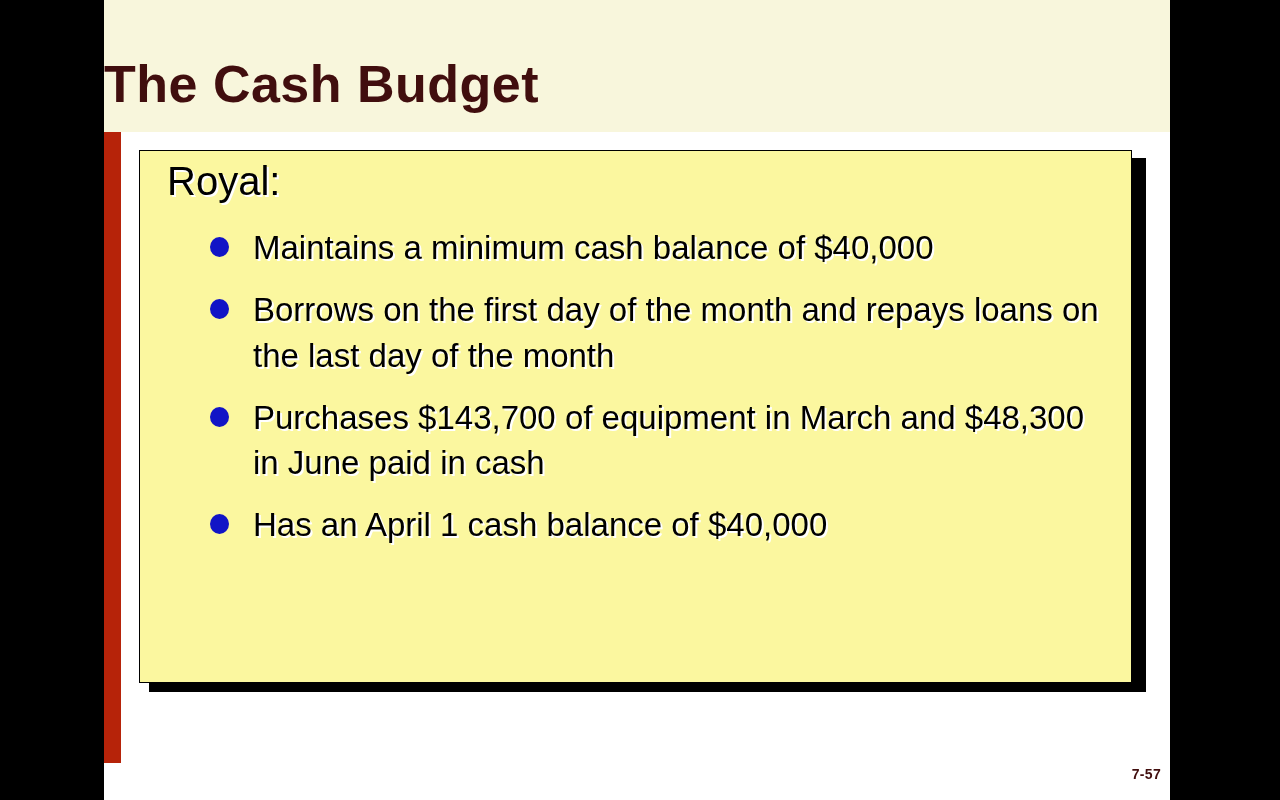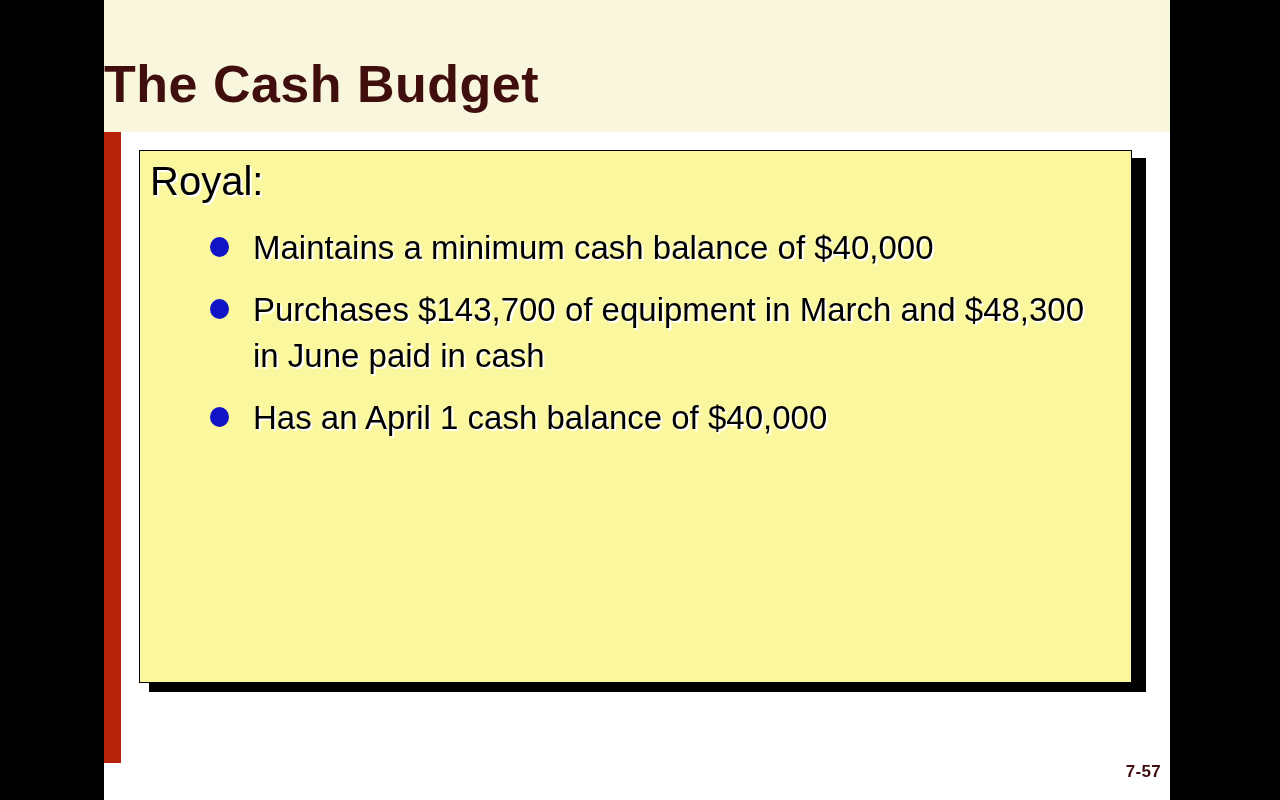--- a/index.html
+++ b/index.html
@@ -84,21 +84,21 @@
     width: 993px;
     height: 533px;
     background: #fbf79f;
     border: 1px solid #000000;
     box-sizing: border-box;
     overflow: hidden;
   }
 
   .card-heading {
     position: absolute;
-    left: 10px;
+    left: 27px;
     top: 8px;
     font-family: "Liberation Sans", sans-serif;
     font-size: 40px;
     font-weight: normal;
     color: #000000;
     text-shadow: 2px 2px 0 #ffffff;
     line-height: 1.1;
     white-space: nowrap;
   }
 
@@ -142,21 +142,21 @@
   .bullet-text {
     display: block;
   }
 
   
   .slide-number {
     position: absolute;
     right: 9px;
     bottom: 18px;
     font-family: "Liberation Sans", sans-serif;
-    font-size: 17px;
+    font-size: 14px;
     font-weight: bold;
     color: #410e0e;
     letter-spacing: 0.3px;
   }
 
   
   .letterbox-left {
     position: absolute;
     left: 0;
     top: 0;
@@ -194,20 +194,24 @@
 
       <div class="card-heading">Royal:</div>
 
       <ul class="bullet-list">
         <li class="bullet-item">
           <span class="bullet-marker"></span>
           <span class="bullet-text">Maintains a minimum cash balance of $40,000</span>
         </li>
         <li class="bullet-item">
           <span class="bullet-marker"></span>
+          <span class="bullet-text">Borrows on the first day of the month and repays loans on the last day of the month</span>
+        </li>
+        <li class="bullet-item">
+          <span class="bullet-marker"></span>
           <span class="bullet-text">Purchases $143,700 of equipment in March and $48,300 in June paid in cash</span>
         </li>
         <li class="bullet-item">
           <span class="bullet-marker"></span>
           <span class="bullet-text">Has an April 1 cash balance of $40,000</span>
         </li>
       </ul>
 
     </div>
 

